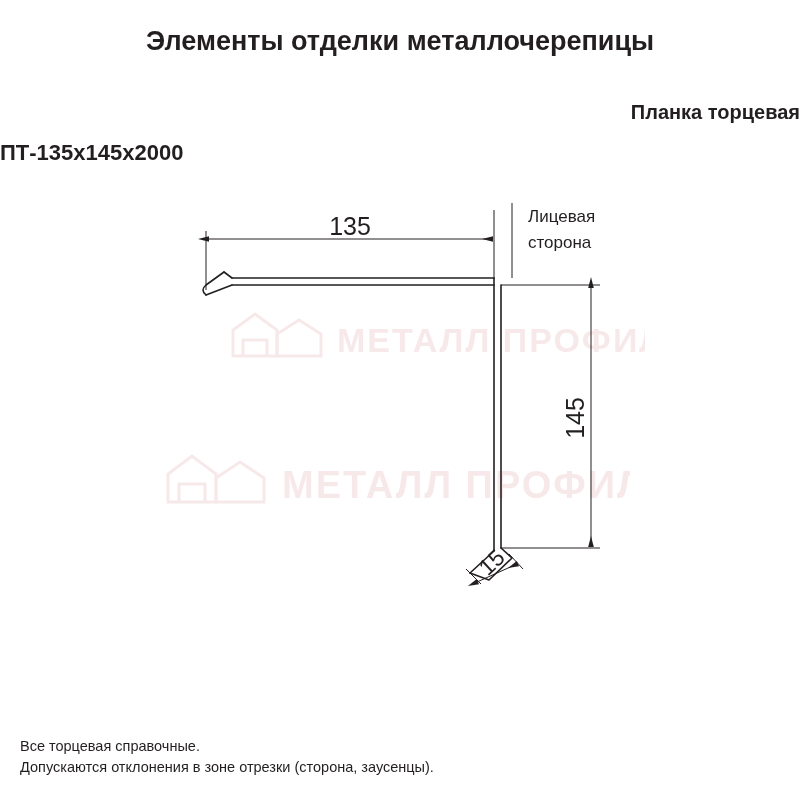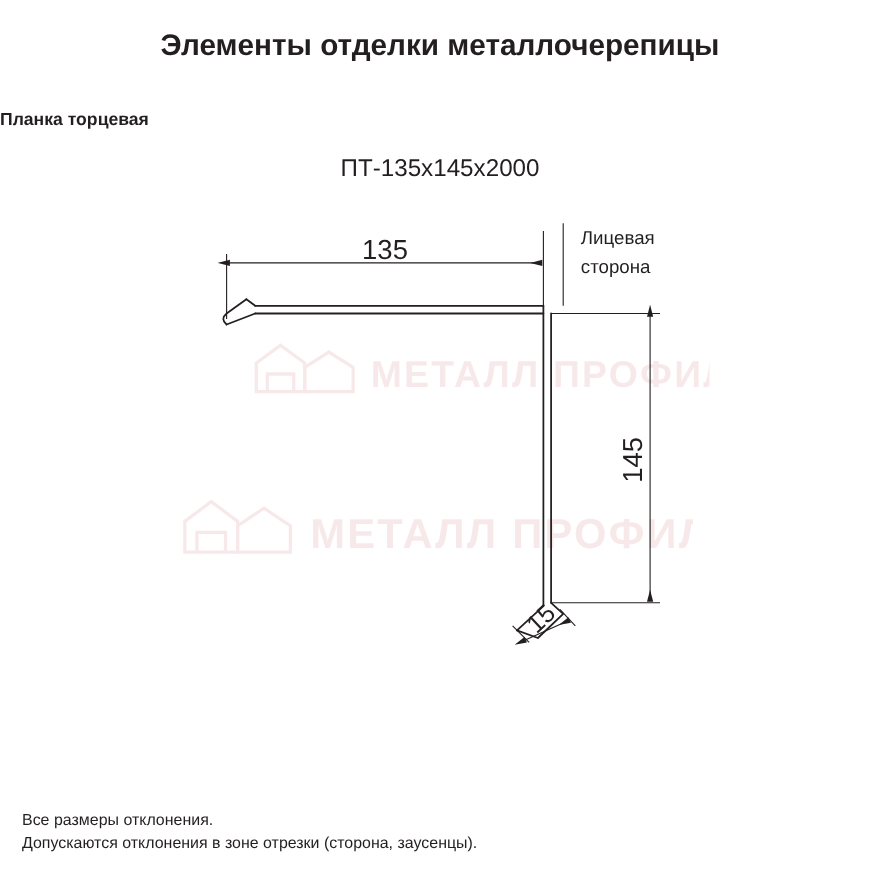--- a/index.html
+++ b/index.html
@@ -28,32 +28,32 @@
     text-align: center;
     font-size: 27px;
     font-weight: bold;
     letter-spacing: 0px;
   }
   .subtitle {
     position: absolute;
     top: 101px;
     left: 0;
     width: 800px;
-    text-align: left;
-    font-size: 16px;
+    text-align: right;
+    font-size: 20px;
     font-weight: bold;
   }
   .code {
     position: absolute;
     top: 140px;
     left: 0;
     width: 800px;
-    text-align: center;
+    text-align: left;
     font-size: 22px;
-    font-weight: normal;
+    font-weight: bold;
   }
   .drawing {
     position: absolute;
     top: 0;
     left: 0;
     width: 800px;
     height: 800px;
   }
   .footer {
     position: absolute;
@@ -154,17 +154,17 @@
     <text x="497" y="568" text-anchor="middle" font-size="23" fill="#231f20" font-family="Liberation Sans, sans-serif" transform="rotate(-43 497 568)">15</text>
 
     <g stroke="#231f20" stroke-width="1" fill="none">
       <path d="M512,203 L512,278"></path>
     </g>
     <text x="528" y="222" font-size="17" fill="#231f20" font-family="Liberation Sans, sans-serif">Лицевая</text>
     <text x="528" y="248" font-size="17" fill="#231f20" font-family="Liberation Sans, sans-serif">сторона</text>
   </svg>
 
   <div class="footer">
-    <div>Все размеры отклонения.</div>
+    <div>Все торцевая справочные.</div>
     <div>Допускаются отклонения в зоне отрезки (сторона, заусенцы).</div>
   </div>
 
 </div>
 
 </body></html>

